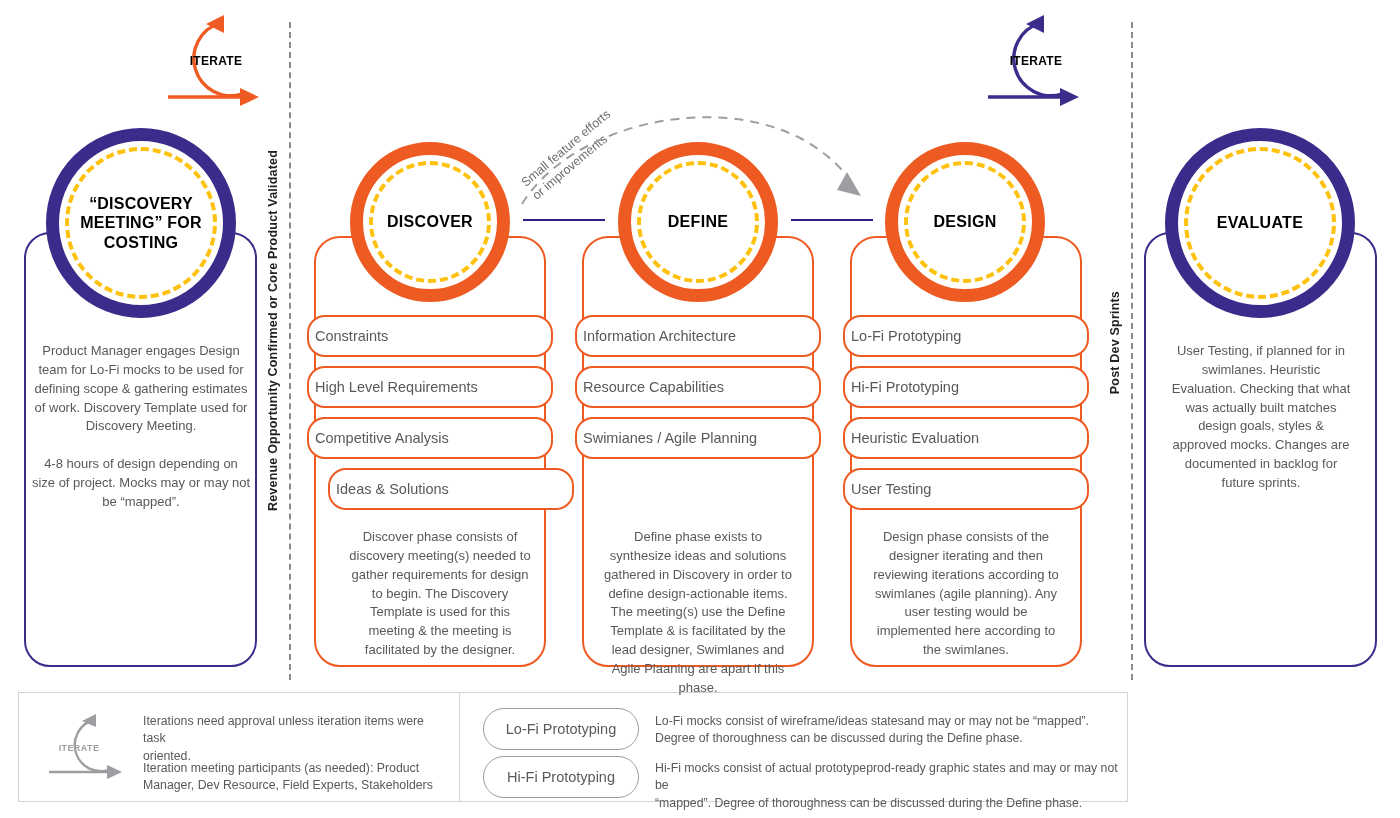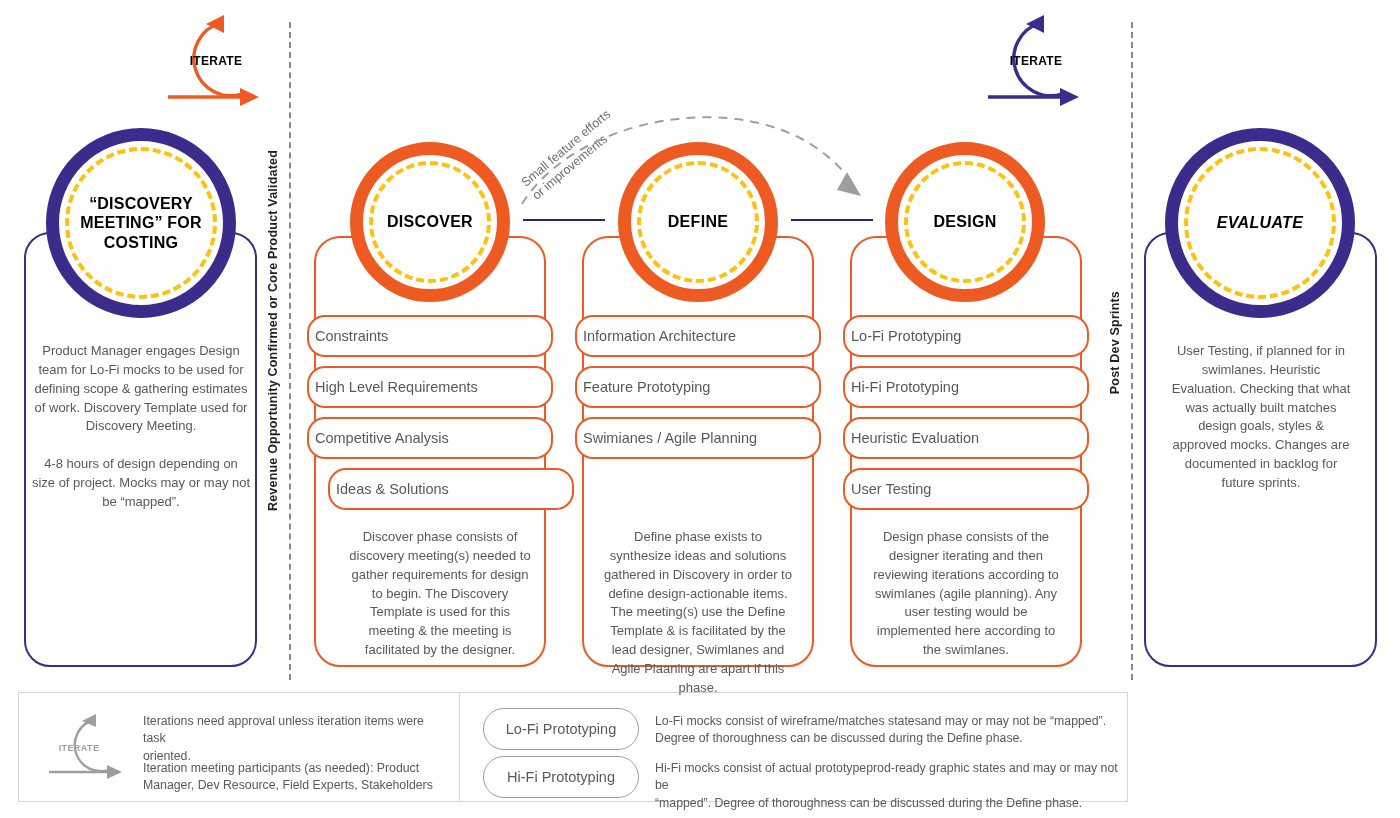--- a/index.html
+++ b/index.html
@@ -231,21 +231,21 @@
 Template is used for this
 meeting &amp; the meeting is
 facilitated by the designer.</div>
 
   <div class="colbox" style="left:582px; top:236px; width:232px; height:431px;"></div>
   <div class="circle" style="left:618px; top:142px; width:160px; height:160px;">
     <span class="dashring"></span>
     <span class="ctext ct-big">DEFINE</span>
   </div>
   <div class="pill" style="left:575px; top:315px; width:246px; height:42px;">Information Architecture</div>
-  <div class="pill" style="left:575px; top:366px; width:246px; height:42px;">Feature Prototyping</div>
+  <div class="pill" style="left:575px; top:366px; width:246px; height:42px;">Resource Capabilities</div>
   <div class="pill" style="left:575px; top:417px; width:246px; height:42px;">Swimianes / Agile Planning</div>
   <div class="para" style="left:592px; top:528px; width:212px;">Define phase exists to
 synthesize ideas and solutions
 gathered in Discovery in order to
 define design-actionable items.
 The meeting(s) use the Define
 Template &amp; is facilitated by the
 lead designer, Swimlanes and
 Agile Plaaning are apart if this
 phase.</div>
@@ -261,21 +261,21 @@
   <div class="pill" style="left:843px; top:468px; width:246px; height:42px;">User Testing</div>
   <div class="para" style="left:860px; top:528px; width:212px;">Design phase consists of the
 designer iterating and then
 reviewing iterations according to
 swimlanes (agile planning). Any
 user testing would be
 implemented here according to
 the swimlanes.</div>
 
   <div class="colbox purple" style="left:1144px; top:232px; width:233px; height:435px;"></div>
-  <div class="circle purple" style="left:1165px; top:128px; width:190px; height:190px;font-style:italic;">
+  <div class="circle purple" style="left:1165px; top:128px; width:190px; height:190px;">
     <span class="dashring"></span>
     <span class="ctext ct-big">EVALUATE</span>
   </div>
   <div class="para" style="left:1152px; top:342px; width:218px;">User Testing, if planned for in
 swimlanes. Heuristic
 Evaluation. Checking that what
 was actually built matches
 design goals, styles &amp;
 approved mocks. Changes are
 documented in backlog for
@@ -306,21 +306,21 @@
       </svg>
       <div class="legend-iterate-label" style="top:30px; left:-6px; right:18px;">ITERATE</div>
     </div>
 
     <div class="legend-text" style="left:124px; top:20px; width:300px;">Iterations need approval unless iteration items were task
 oriented.</div>
     <div class="legend-text" style="left:124px; top:67px; width:300px;">Iteration meeting participants (as needed): Product
 Manager, Dev Resource, Field Experts, Stakeholders</div>
 
     <div class="legend-pill" style="left:464px; top:15px; width:154px; height:40px;">Lo-Fi Prototyping</div>
-    <div class="legend-text" style="left:636px; top:20px; width:470px;">Lo-Fi mocks consist of wireframe/matches statesand may or may not be “mapped”.
+    <div class="legend-text" style="left:636px; top:20px; width:470px;">Lo-Fi mocks consist of wireframe/ideas statesand may or may not be “mapped”.
 Degree of thoroughness can be discussed during the Define phase.</div>
 
     <div class="legend-pill" style="left:464px; top:63px; width:154px; height:40px;">Hi-Fi Prototyping</div>
     <div class="legend-text" style="left:636px; top:67px; width:470px;">Hi-Fi mocks consist of actual prototypeprod-ready graphic states and may or may not be
 “mapped”. Degree of thoroughness can be discussed during the Define phase.</div>
   </div>
 
 </div>
 
 </body></html>

